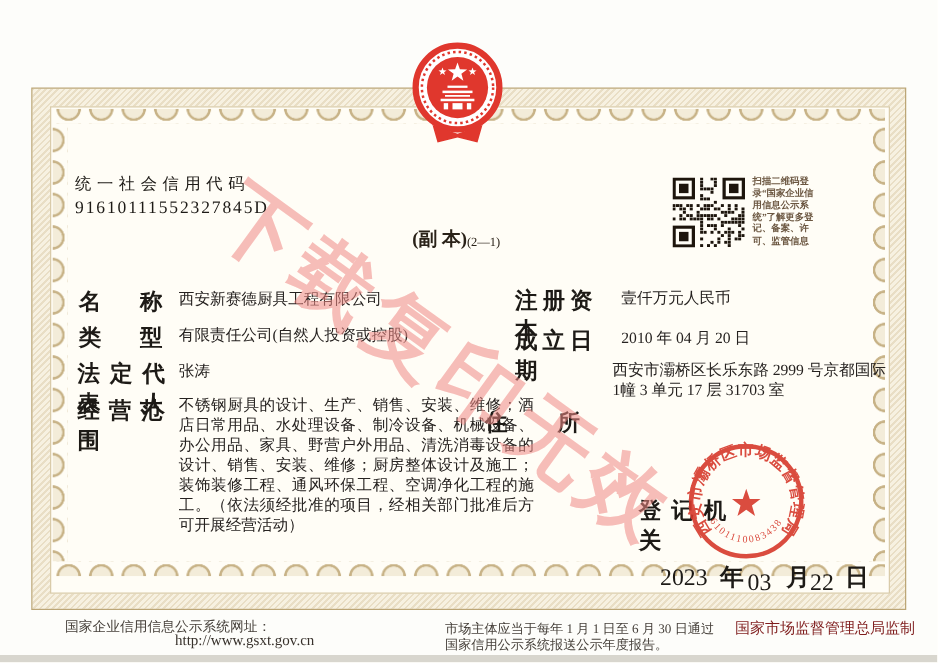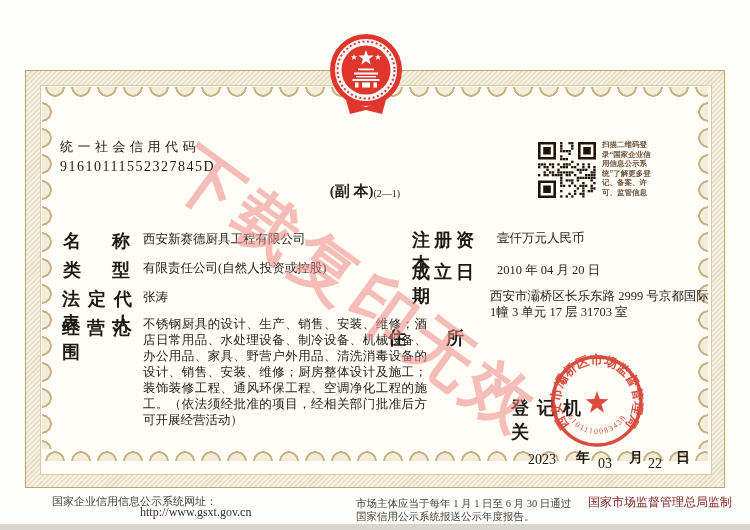--- a/index.html
+++ b/index.html
@@ -54,21 +54,21 @@
   .val-scope{left:143px;top:316px;width:284px;text-align:justify;}
   .lbl-capital{left:412px;top:228px;width:62px;}
   .val-capital{left:497px;top:230px;}
   .lbl-estdate{left:412px;top:260px;width:62px;}
   .val-estdate{left:497px;top:262px;}
   .lbl-address{left:388px;top:290px;width:76px;margin-top:36px;}
   .val-address{left:490px;top:288px;width:222px;}
   .lbl-registrar{left:463px;top:396px;width:70px;margin-left:48px;}
   
   .seal{position:absolute;left:549px;top:353px;width:96px;height:96px;z-index:25;opacity:.9;}
-  .date-part{position:absolute;z-index:10;font-size:14px;}
+  .date-part{position:absolute;z-index:10;font-size:19px;}
   .date-unit{font-weight:700;}
   .d-year{left:528px;top:452px;}
   .d-yu{left:576px;top:449px;}
   .d-month{left:598px;top:456px;}
   .d-mu{left:629px;top:449px;}
   .d-day{left:648px;top:456px;}
   .d-du{left:676px;top:449px;}
   
   .watermark{
     position:absolute;left:208px;top:128px;z-index:20;white-space:nowrap;

